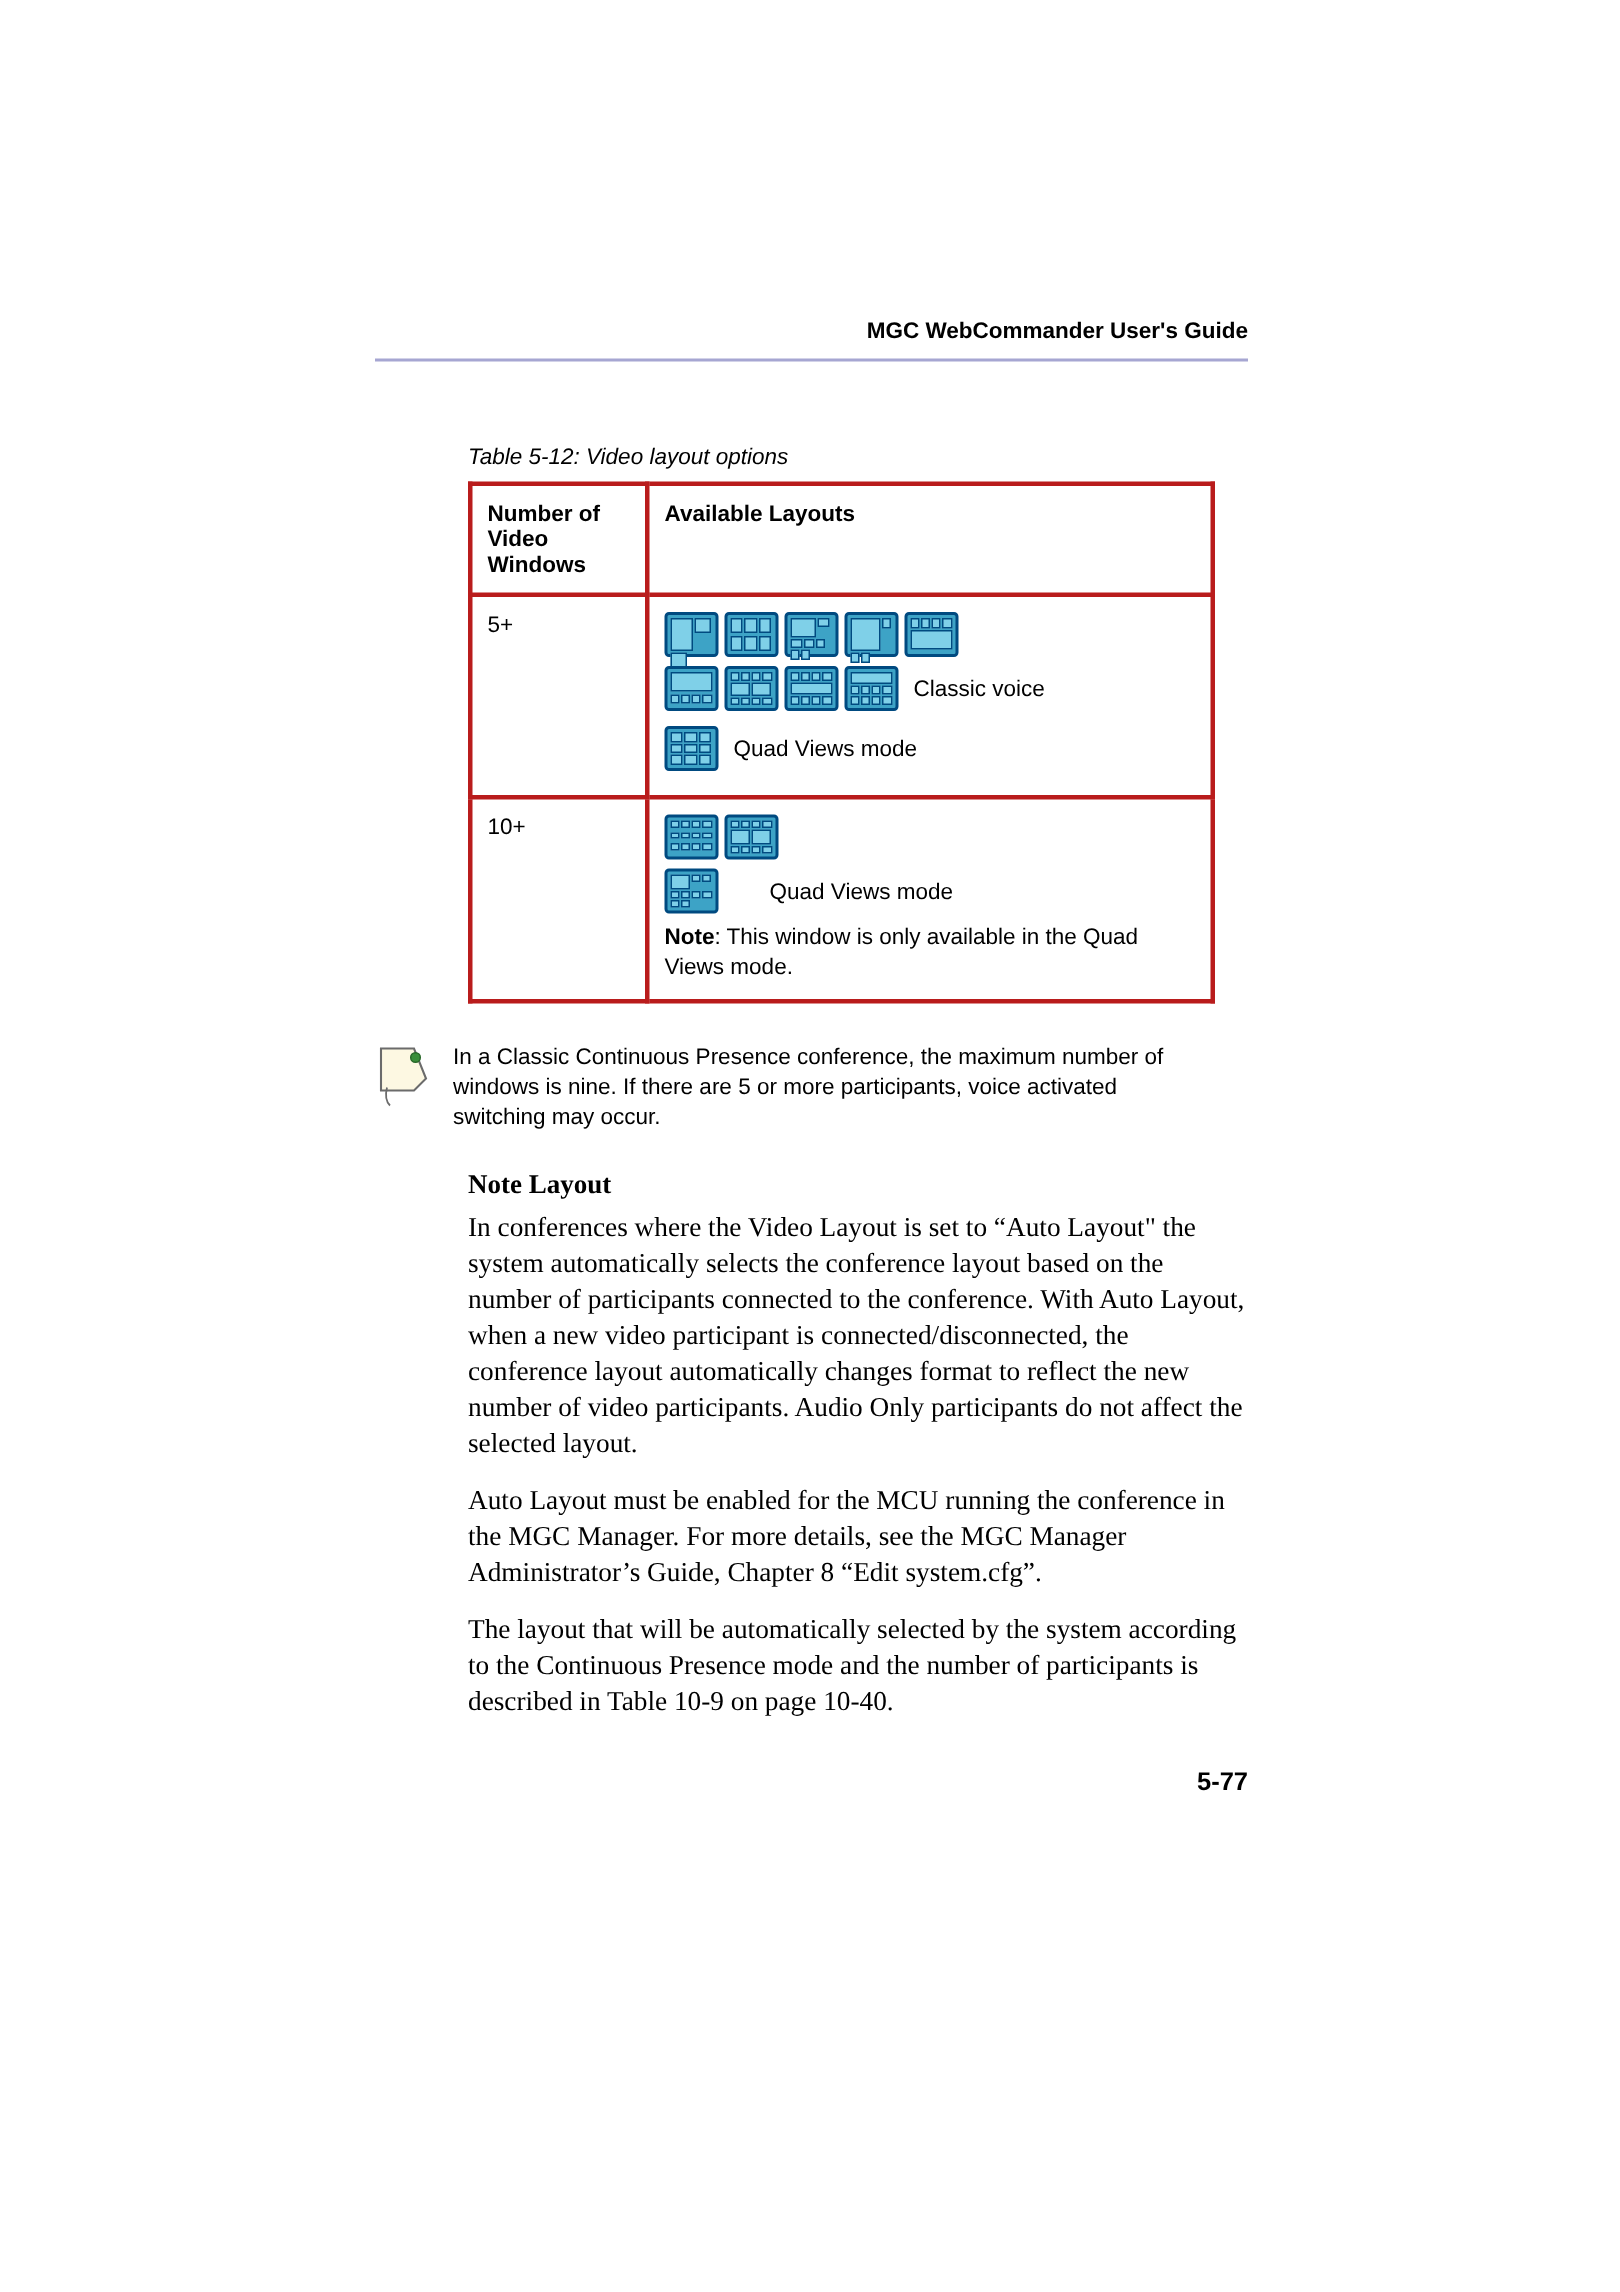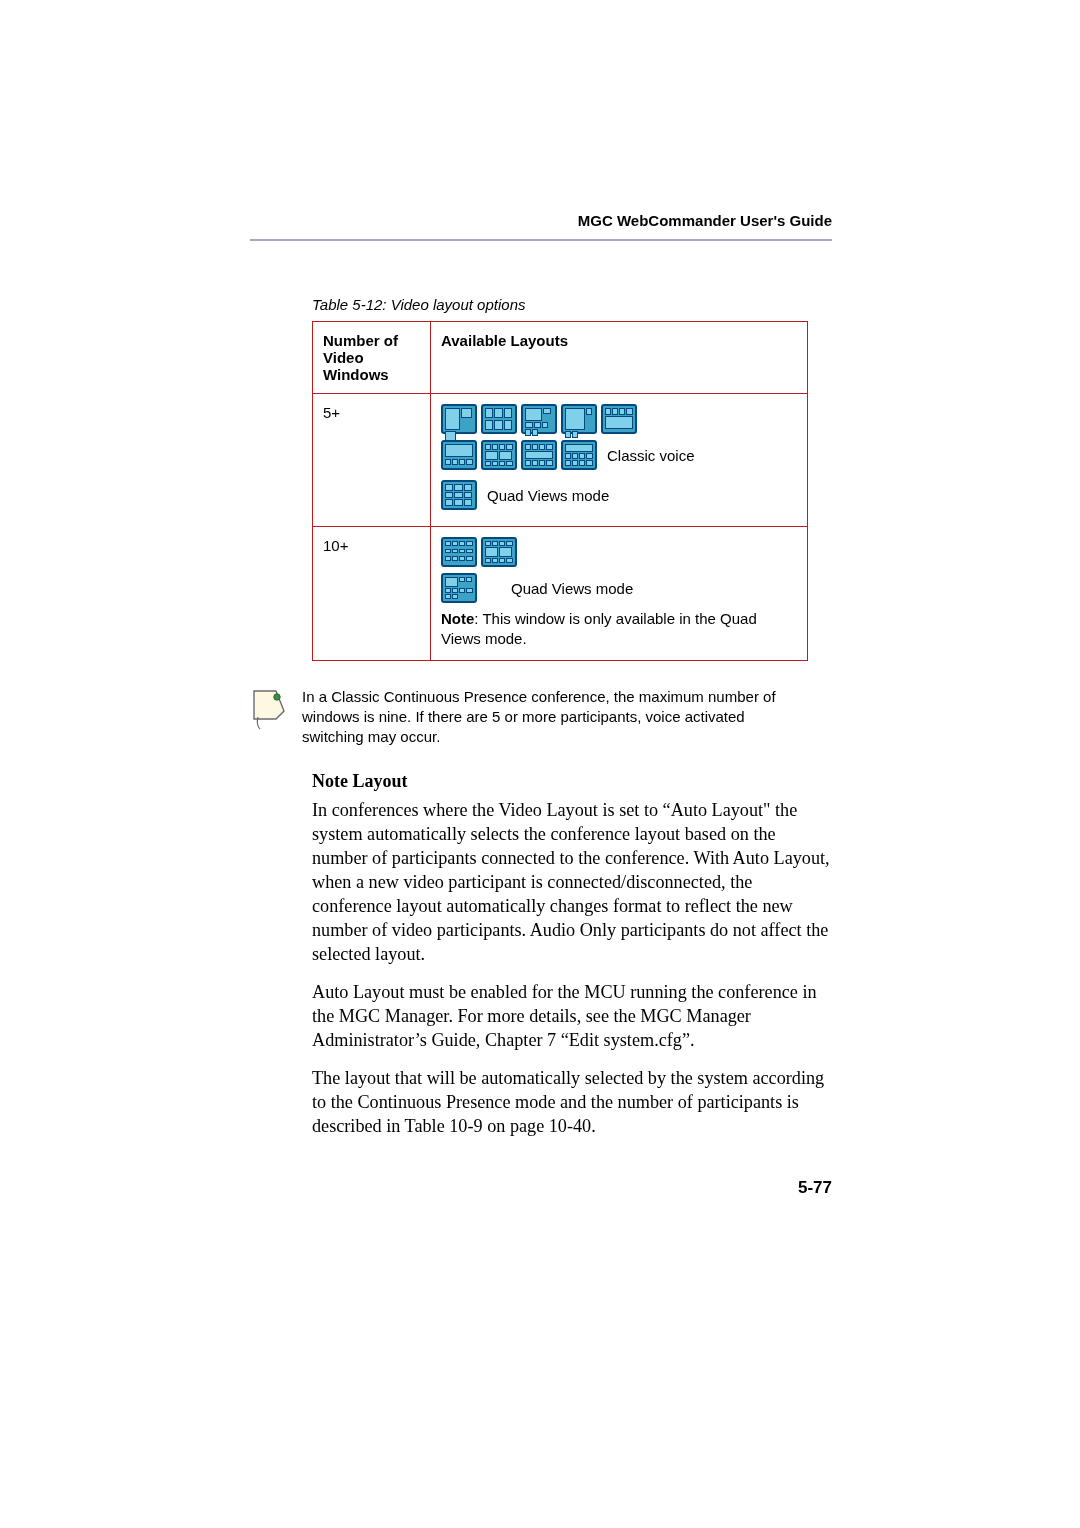--- a/index.html
+++ b/index.html
@@ -48,21 +48,21 @@
     font-size: 15px;
     margin-bottom: 8px;
   }
   table.layout-table {
     border-collapse: collapse;
     width: 495px;
     font-size: 15px;
     table-layout: fixed;
   }
   table.layout-table th, table.layout-table td {
-    border: 1px solid #b91c1c;
+    border: 3px solid #b91c1c;
     padding: 10px 10px;
     vertical-align: top;
     text-align: left;
   }
   table.layout-table th {
     font-weight: bold;
     background: #fff;
   }
   col.col-a { width: 118px; }
   col.col-b { width: 377px; }
@@ -316,19 +316,19 @@
           <path d="M4 4 L26 4 L34 24 L26 32 L4 32 Z" fill="#fdf8e2" stroke="#6b6b6b" stroke-width="1.4"></path>
           <circle cx="27" cy="10" r="3.2" fill="#3a8f3a" stroke="#2a6a2a"></circle>
           <path d="M8 30 Q6 38 10 42" fill="none" stroke="#6b6b6b" stroke-width="1.2"></path>
         </svg>
       </div>
       <div class="note-txt">In a Classic Continuous Presence conference, the maximum number of windows is nine. If there are 5 or more participants, voice activated switching may occur.</div>
     </div>
 
     <h3 class="section">Note Layout</h3>
     <p class="body-para">In conferences where the Video Layout is set to “Auto Layout" the system automatically selects the conference layout based on the number of participants connected to the conference. With Auto Layout, when a new video participant is connected/disconnected, the conference layout automatically changes format to reflect the new number of video participants. Audio Only participants do not affect the selected layout.</p>
-    <p class="body-para">Auto Layout must be enabled for the MCU running the conference in the MGC Manager. For more details, see the MGC Manager Administrator’s Guide, Chapter 7 “Edit system.cfg”.</p>
+    <p class="body-para">Auto Layout must be enabled for the MCU running the conference in the MGC Manager. For more details, see the MGC Manager Administrator’s Guide, Chapter 8 “Edit system.cfg”.</p>
     <p class="body-para">The layout that will be automatically selected by the system according to the Continuous Presence mode and the number of participants is described in Table 10-9 on page 10-40.</p>
 
   </div>
 
   <div class="page-number">5-77</div>
 </div>
 
 </body></html>

